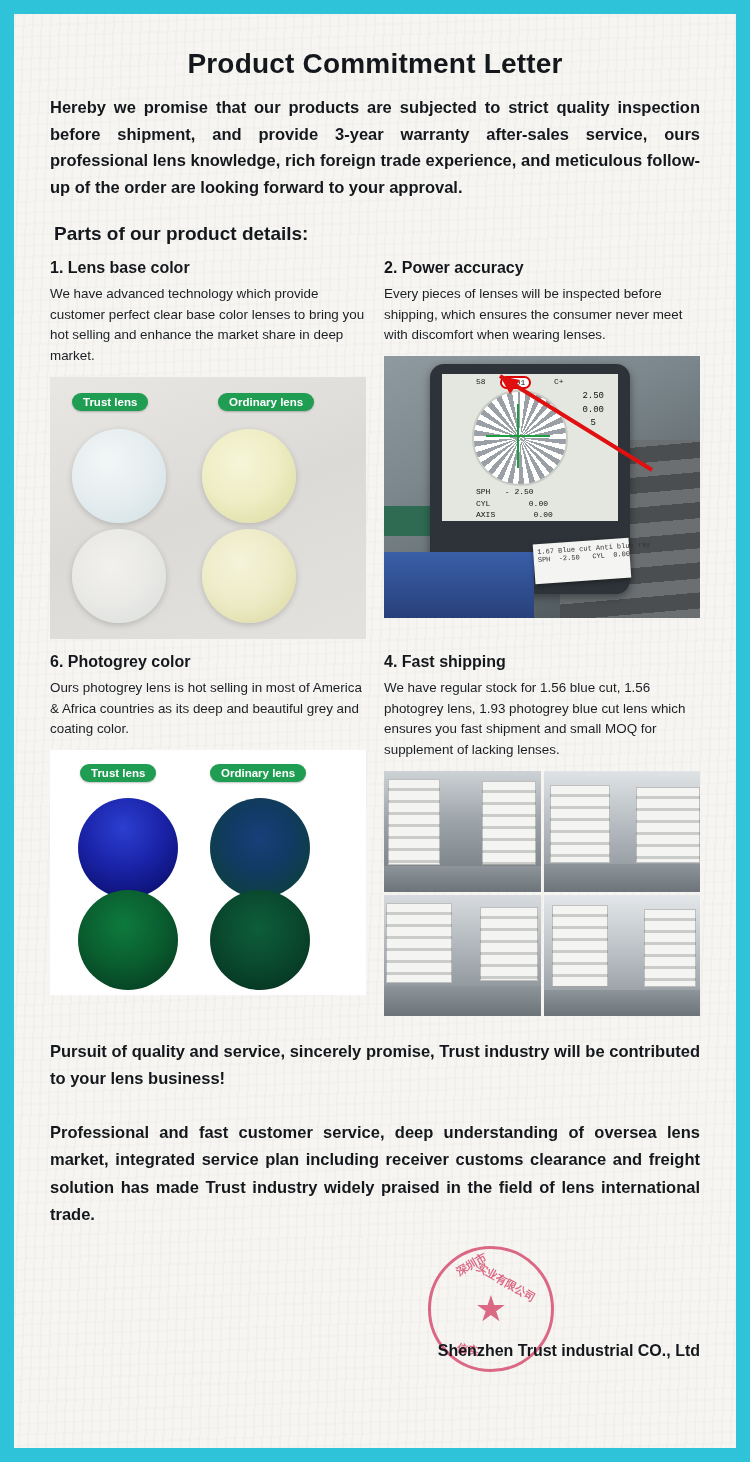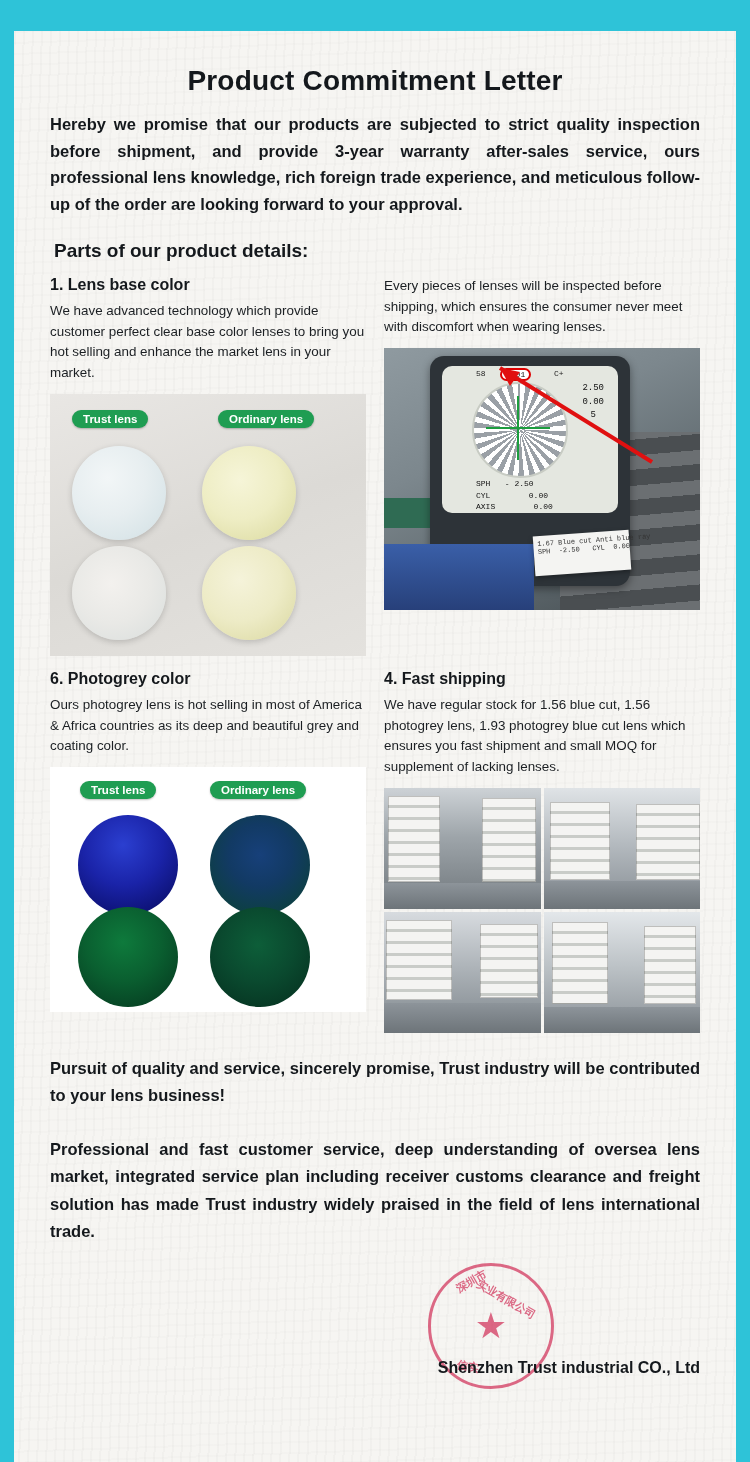--- a/index.html
+++ b/index.html
@@ -12,21 +12,21 @@
     background: #2ec3d8;
     font-family: "Liberation Sans", sans-serif;
     overflow: hidden;
   }
   .page {
     position: relative;
     width: 750px;
     height: 1462px;
     background: linear-gradient(180deg,#2ec3d8 0%, #2ec3d8 100%);
     box-sizing: border-box;
-    padding: 31px 14px 14px 14px;
+    padding: 14px 14px 14px 14px;
   }
   .sheet {
     position: relative;
     width: 722px;
     height: 1434px;
     background: #f6f5f2;
     box-sizing: border-box;
     padding: 26px 36px 20px 36px;
     overflow: hidden;
   }
@@ -125,21 +125,21 @@
     width: 200px; height: 230px;
     background: #2d3338;
     border-radius: 14px;
     box-shadow: 0 3px 8px rgba(0,0,0,.4);
   }
   .meter .screen {
     position: absolute;
     left: 12px; top: 10px;
     width: 176px; height: 147px;
     background: #e4e7e0;
-    border-radius: 10px;
+    border-radius: 0;
   }
   .meter .dial {
     position: absolute;
     left: 30px; top: 16px;
     width: 92px; height: 92px;
     border-radius: 50%;
     background: repeating-conic-gradient(#fff 0deg 7deg, #9aa0a6 7deg 14deg);
     border: 2px solid #c8ccc4;
   }
   .meter .cross-h, .meter .cross-v {
@@ -297,32 +297,33 @@
     <h1 class="title">Product Commitment Letter</h1>
 
     <p class="intro">Hereby we promise that our products are subjected to strict quality inspection before shipment, and provide 3-year warranty after-sales service, ours professional lens knowledge, rich foreign trade experience, and meticulous follow-up of the order are looking forward to your approval.</p>
 
     <h2 class="section">Parts of our product details:</h2>
 
     <div class="grid">
 
       <div>
         <div class="col-head">1. Lens base color</div>
-        <div class="col-body">We have advanced technology which provide customer perfect clear base color lenses to bring you hot selling and enhance the market lens in your market.</div>
+        <div class="col-body">We have advanced technology which provide customer perfect clear base color lenses to bring you hot selling and enhance the market share in deep market.</div>
         <div class="imgbox lensbase">
           <span class="pill" style="left:22px; top:16px;">Trust  lens</span>
           <span class="pill" style="left:168px; top:16px;">Ordinary lens</span>
           <span class="clens a" style="left:22px; top:52px; width:94px; height:94px;"></span>
           <span class="clens b" style="left:152px; top:52px; width:94px; height:94px;"></span>
           <span class="clens c" style="left:22px; top:152px; width:94px; height:94px;"></span>
           <span class="clens d" style="left:152px; top:152px; width:94px; height:94px;"></span>
         </div>
       </div>
 
       <div>
+        <div class="col-head">2. Power accuracy</div>
         <div class="col-body">Every pieces of lenses will be inspected before shipping, which ensures the consumer never meet with discomfort when wearing lenses.</div>
         <div class="imgbox meter">
           <span class="bench"></span>
           <span class="shelf"></span>
           <span class="device">
             <span class="screen">
               <span class="topnum" style="left:34px; top:3px;">58</span>
               <span class="badge">0.01</span>
               <span class="topnum" style="left:112px; top:3px;">C+</span>
               <span class="dial"></span>

